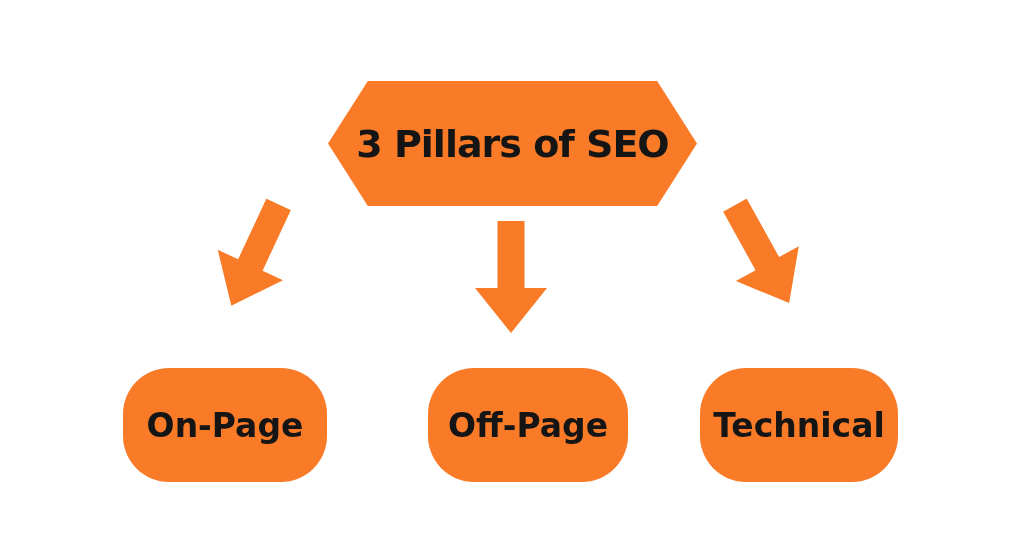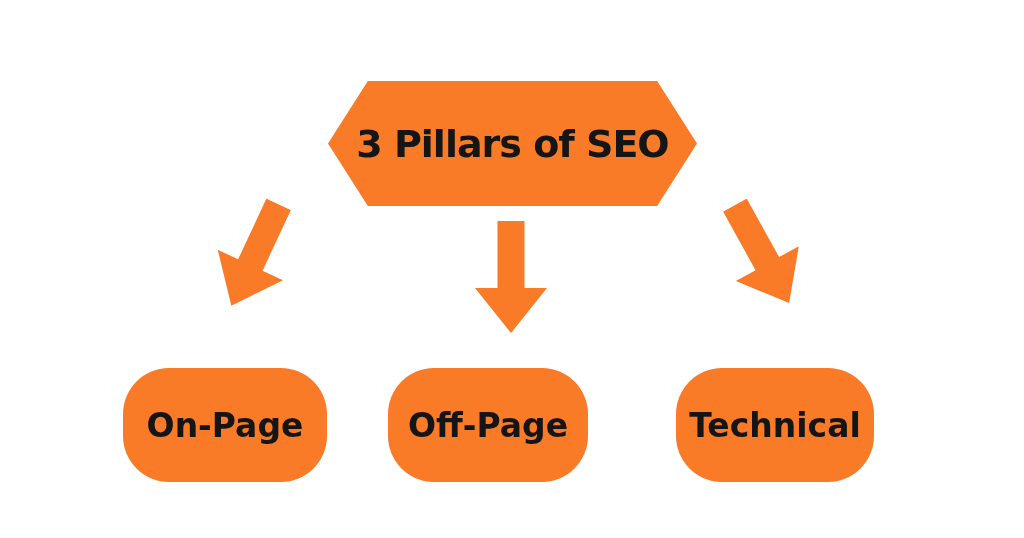--- a/index.html
+++ b/index.html
@@ -52,22 +52,22 @@
     position: absolute;
     top: 368px;
     height: 114px;
     background: var(--accent);
     border-radius: 46px;
     display: flex;
     align-items: center;
     justify-content: center;
   }
   .pill-onpage    { left: 123px; width: 204px; }
-  .pill-offpage   { left: 388px; width: 200px; text-align: center; }
-  .pill-technical { left: 676px; width: 198px; }
+  .pill-offpage   { left: 428px; width: 200px; text-align: center; }
+  .pill-technical { left: 700px; width: 198px; }
   .pill-label {
     font-size: 33px;
     font-weight: bold;
     color: var(--text);
     white-space: nowrap;
   }
 </style>
 </head>
 <body>
 

